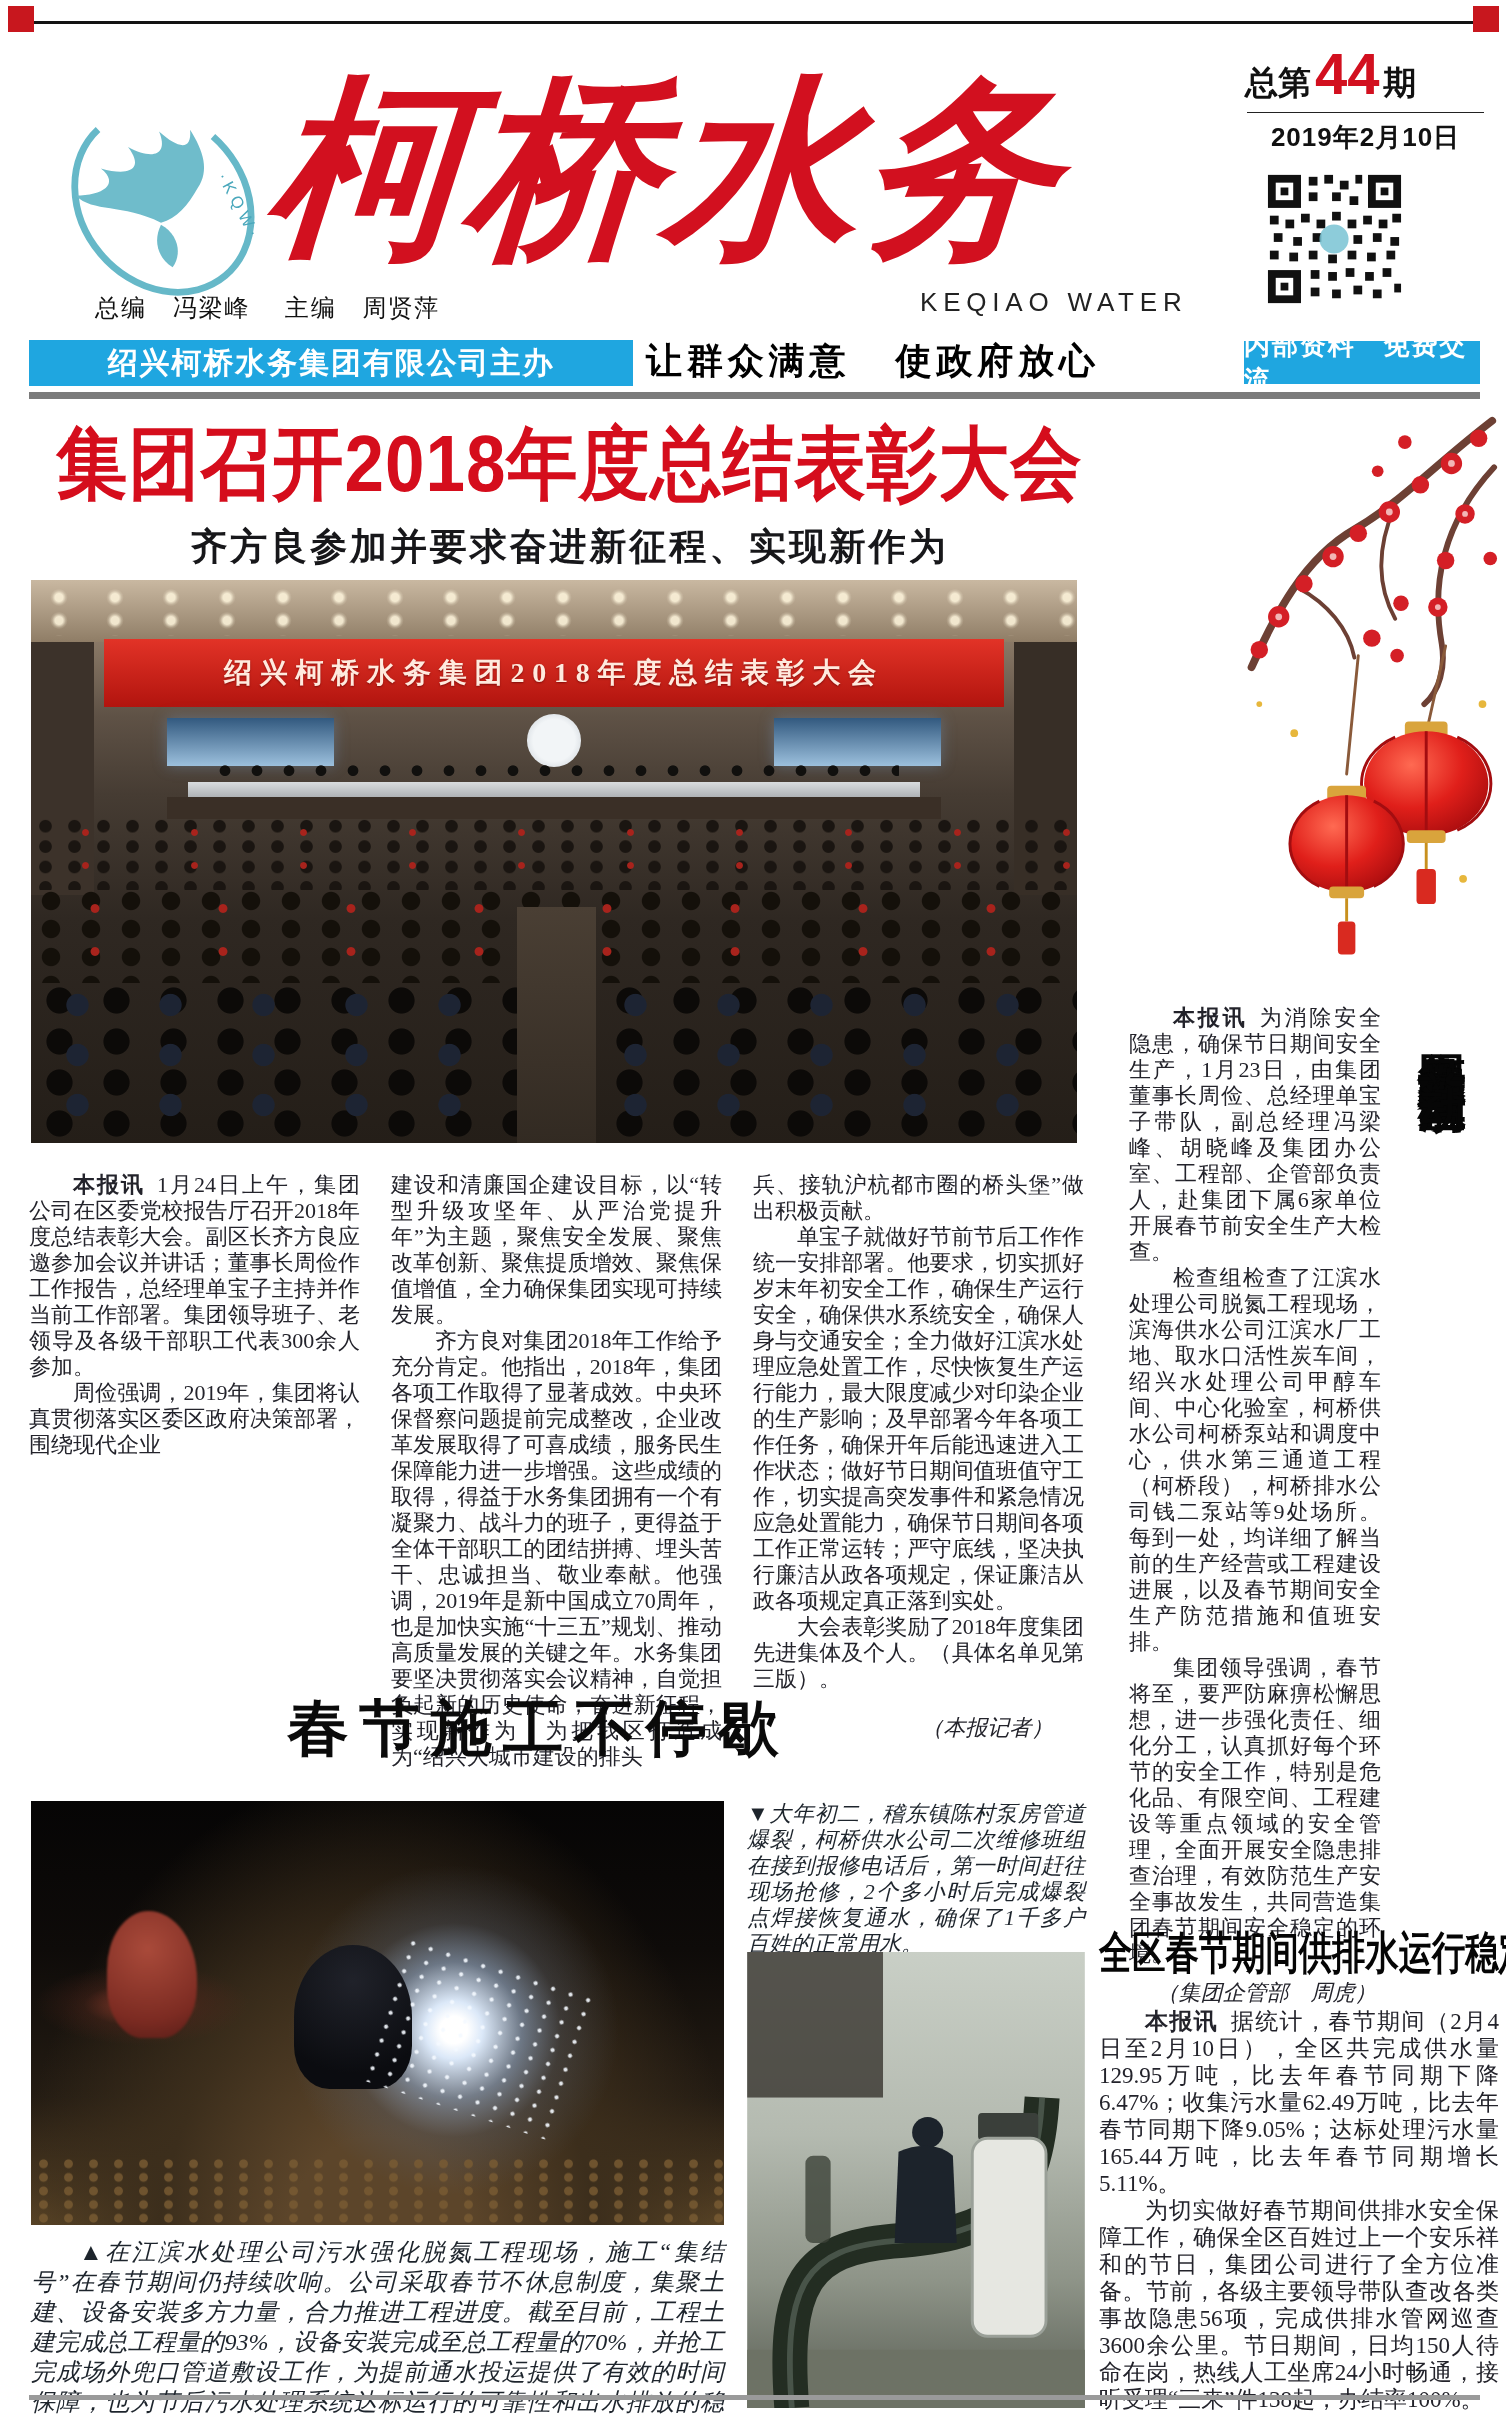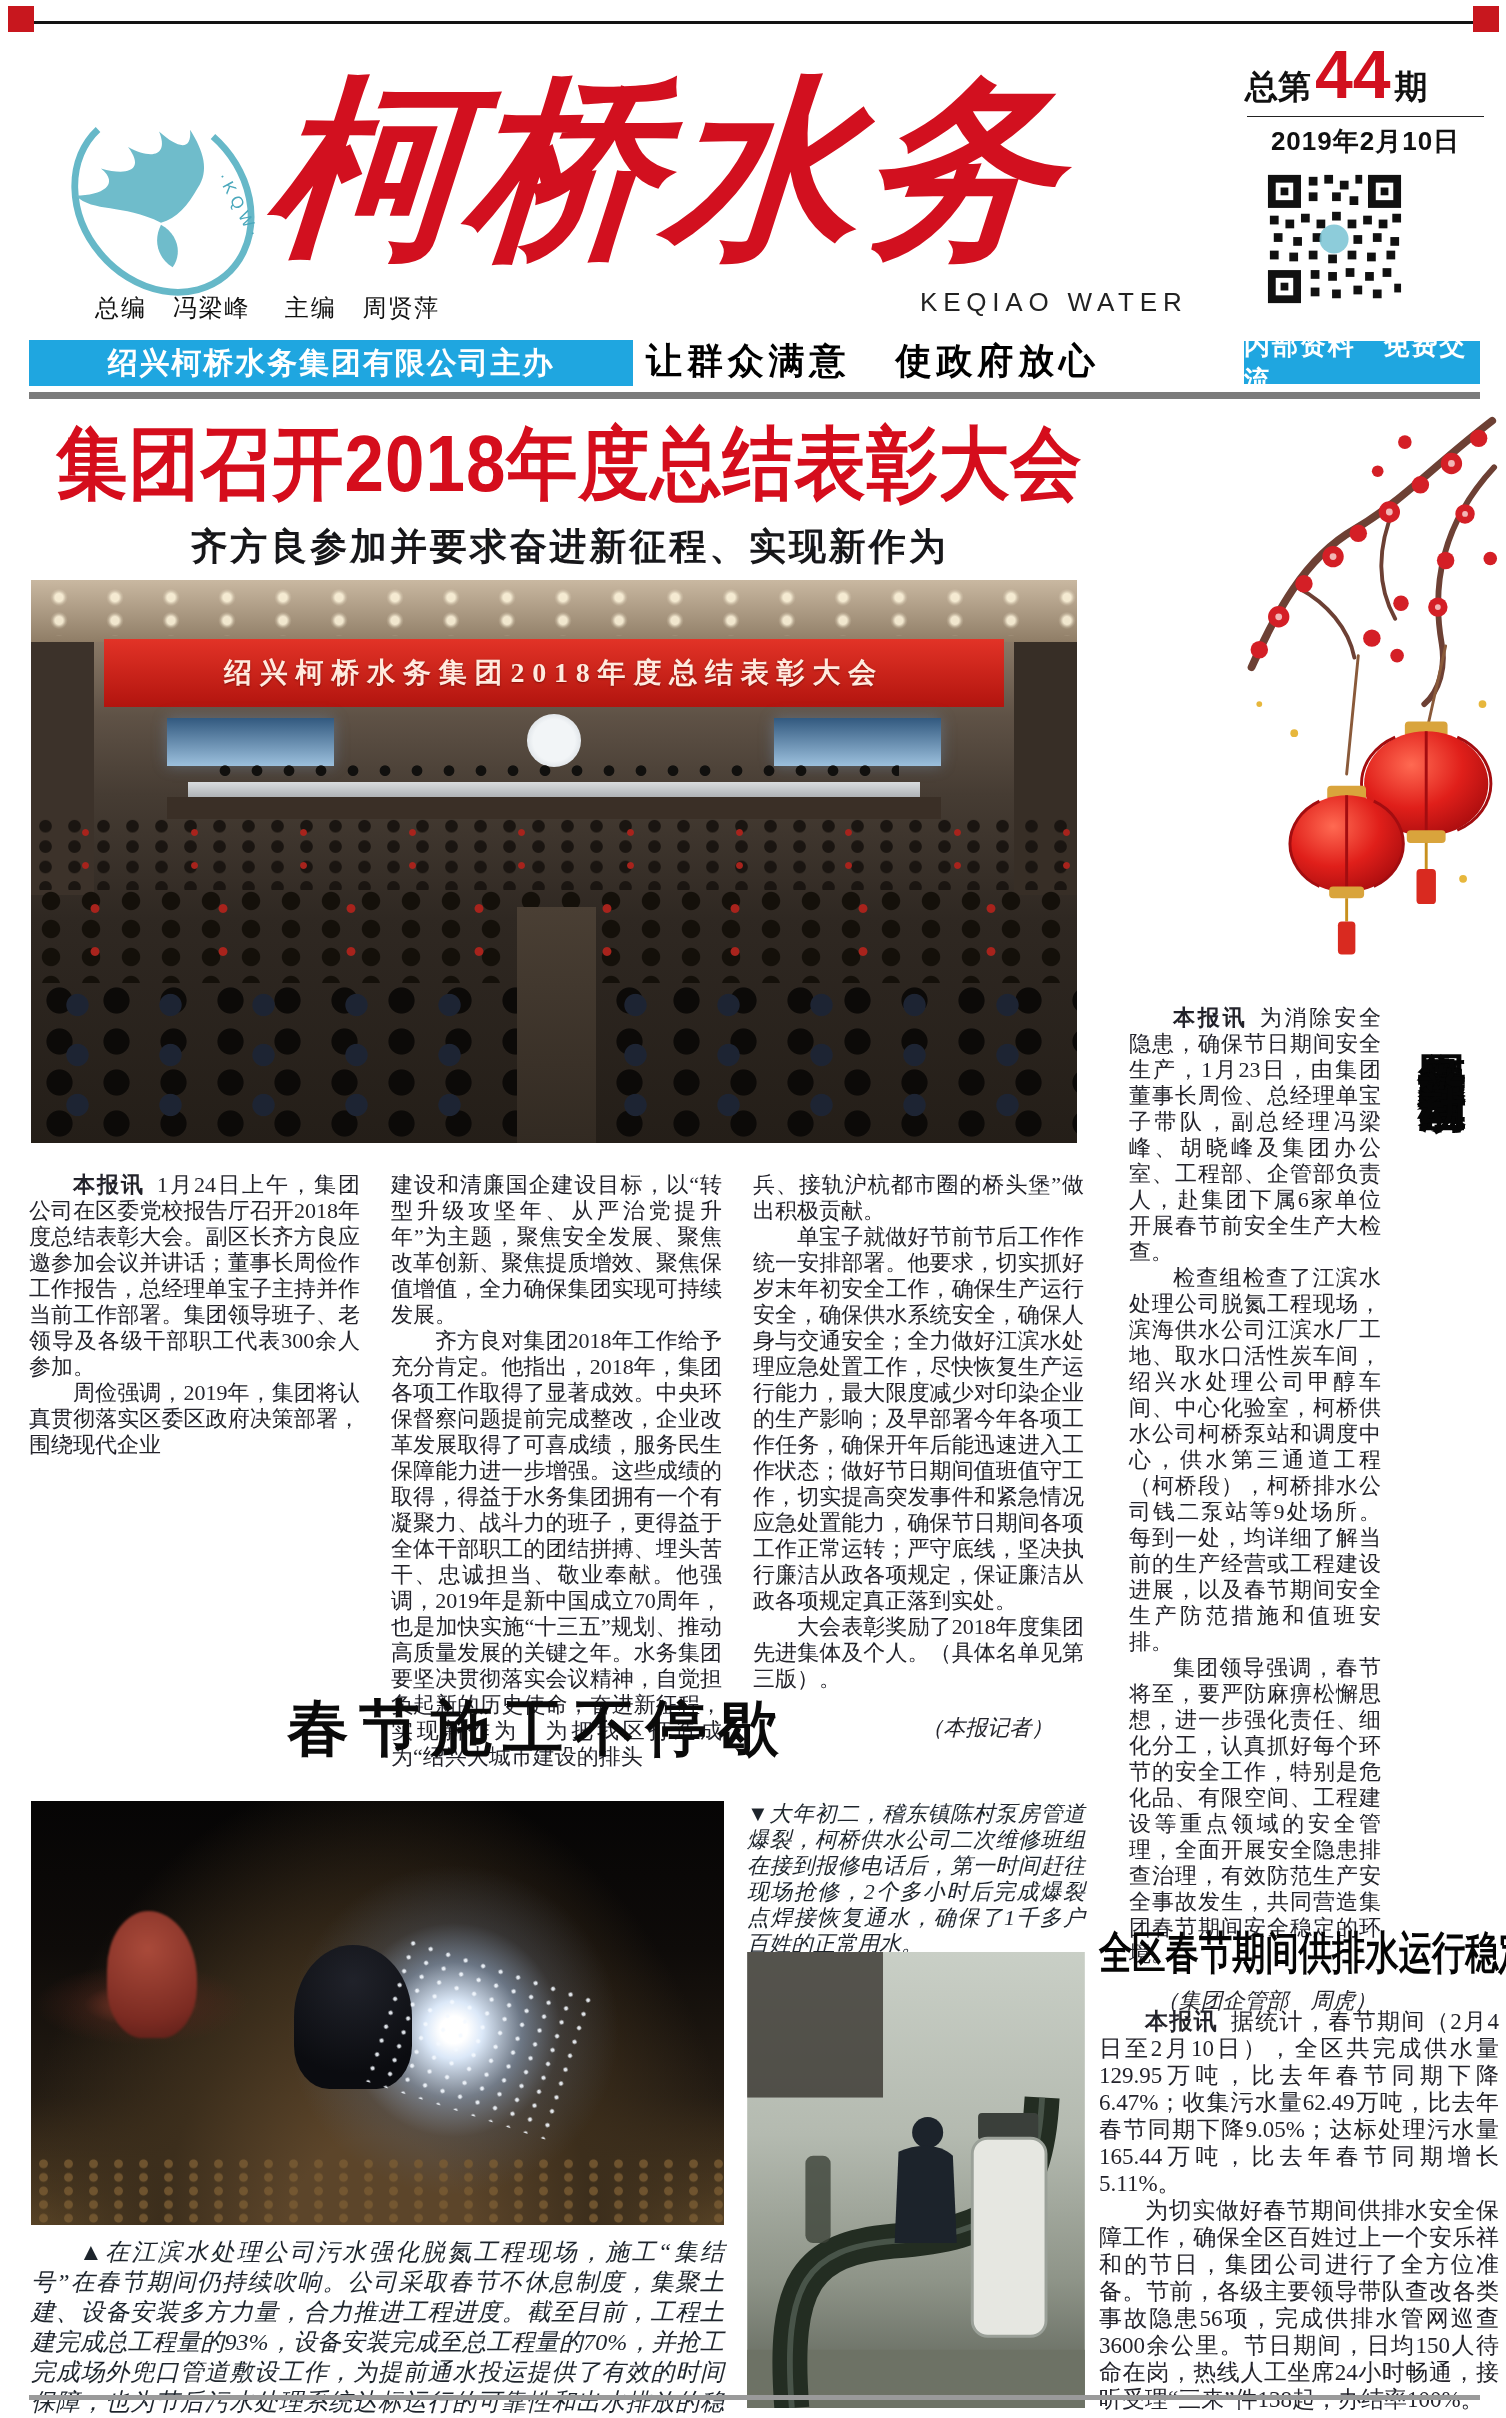--- a/index.html
+++ b/index.html
@@ -14,21 +14,21 @@
 
   
   .masthead{left:233px;top:25px;width:864px;height:296px;line-height:291px;text-align:center;
             font-size:194px;font-weight:bold;font-style:italic;color:#d2101f;letter-spacing:3.9px;
             transform:skewX(-4deg);white-space:nowrap;}
   .editors{left:95px;top:292px;font-size:24px;color:#111;letter-spacing:1.9px;}
   .keqiao-en{left:920px;top:287px;font-size:26px;letter-spacing:5.8px;color:#222;font-weight:500;}
   .issue-block{left:1245px;top:47px;width:241px;text-align:center;}
   .issue-line{display:flex;align-items:baseline;justify-content:flex-start;gap:3.9px;}
   .issue-pre,.issue-suf{font-size:33px;font-weight:700;color:#111;}
-  .issue-num{font-size:68px;font-weight:700;color:#d2101f;line-height:54px;}
+  .issue-num{font-size:58px;font-weight:700;color:#d2101f;line-height:54px;}
   .issue-sep{border-top:1.9px solid #222;margin:5.8px 1.9px 6.8px 1.9px;}
   .issue-date{font-size:26px;color:#111;font-weight:600;letter-spacing:1px;}
   .qr{left:1264px;top:171px;width:141px;height:136px;}
 
   .pub-bar{left:29px;top:340px;width:604px;height:46px;background:#1fa6e0;color:#fff;
            display:flex;align-items:center;justify-content:center;font-size:30px;font-weight:800;letter-spacing:1.9px;}
   .slogan{left:646px;top:337px;width:456px;height:49px;display:flex;align-items:center;gap:45px;
           font-size:36px;font-weight:900;color:#000;letter-spacing:4.9px;white-space:nowrap;font-family:Liberation Serif, serif;}
   .int-bar{left:1244px;top:341px;width:236px;height:43px;background:#1fa6e0;color:#fff;
            display:flex;align-items:center;justify-content:center;font-size:26px;font-weight:800;letter-spacing:1.9px;}
@@ -77,21 +77,21 @@
 
   
   .bt{font-size:22px;line-height:26px;text-align:justify;color:#23232b;}
   .bt p{margin:0;text-indent:2em;}
   .bt p.noind{text-indent:0;}
   .lead{font-weight:bold;font-family:"Liberation Sans","DejaVu Sans",sans-serif;margin-right:.55em;}
   .byline{text-align:right;font-style:italic;padding-right:1.4em;margin-top:23px;}
 
   
   .a2-col{left:1129px;top:1005px;width:252px;}
-  .a2-col .byline{margin-top:21px;padding-right:.2em;text-align:right;}
+  .a2-col .byline{margin-top:13px;padding-right:.2em;text-align:right;}
   .v-headline{left:1388px;top:1015px;width:109px;height:866px;writing-mode:vertical-rl;text-orientation:upright;
               font-family:"Liberation Sans","DejaVu Sans",sans-serif;font-size:48px;font-weight:900;color:#060606;
               letter-spacing:1.9px;line-height:109px;text-align:justify;}
 
   
   .a1-cols{left:29px;top:1172px;width:1056px;display:flex;gap:31px;}
   .a1-cols .col{width:331px;}
 
   
   .a3-headline{left:199px;top:1688px;width:679px;text-align:center;font-size:61px;font-weight:900;

